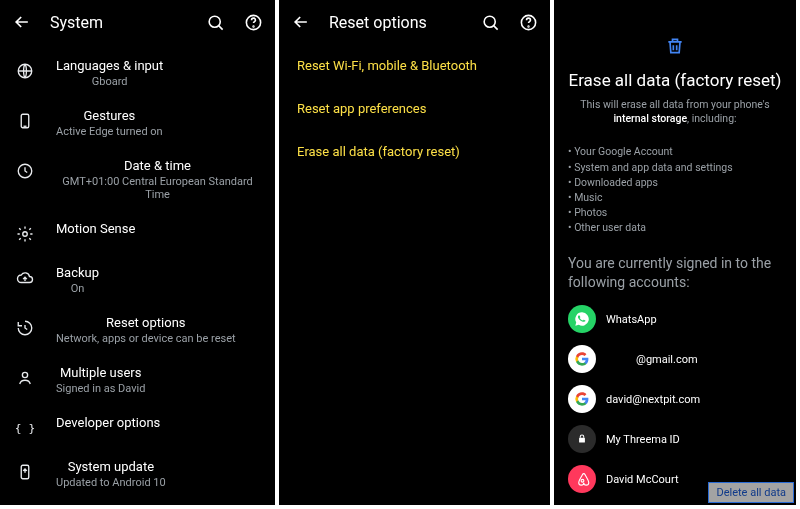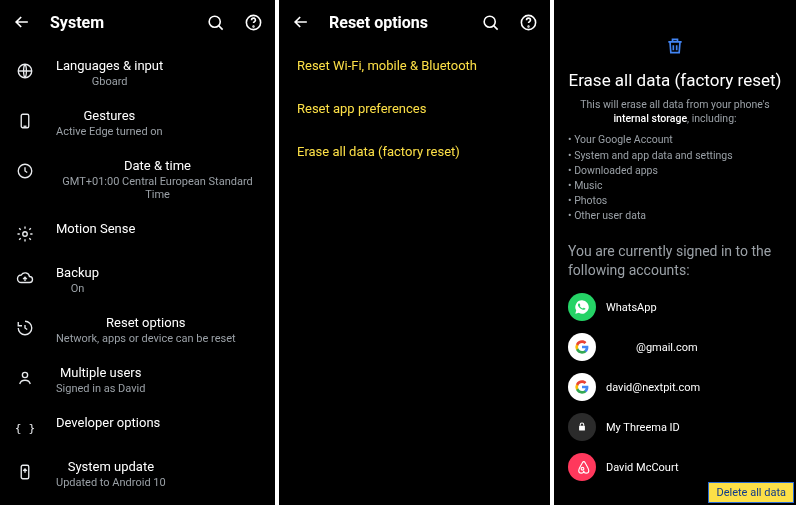--- a/index.html
+++ b/index.html
@@ -33,21 +33,21 @@
   .tb-icon {
     width: 24px;
     height: 24px;
     display: inline-flex;
     align-items: center;
     justify-content: center;
     color: #fff;
   }
   .tb-title {
     font-size: 16px;
-    font-weight: 700;
+    font-weight: 400;
     margin-left: 16px;
     flex: 1;
   }
   .tb-actions { display: flex; gap: 14px; }
 
   
   .list { padding: 4px 0; }
   .row {
     display: flex;
     align-items: flex-start;
@@ -74,38 +74,38 @@
 
   
   .p3-inner { padding: 10px 14px 0 14px; }
   .trash {
     display: flex; justify-content: center; margin: 26px 0 14px 0;
     color: #4285f4;
   }
   .p3-title { font-size: 17px; text-align: center; margin-bottom: 8px; }
   .p3-sub { font-size: 10.5px; color: #9aa0a6; text-align: center; line-height: 1.35; }
   .p3-sub b { color: #fff; font-weight: 500; }
-  .bullets { margin: 6px 0 10px 0; }
+  .bullets { margin: 18px 0 10px 0; }
   .bul { font-size: 10.5px; color: #9aa0a6; line-height: 1.45; }
   .signedin { font-size: 14px; color: #9aa0a6; margin: 18px 0 8px 0; line-height: 1.35; }
   .acct {
     display: flex; align-items: center; gap: 10px;
     padding: 6px 0;
   }
   .av {
     width: 28px; height: 28px; border-radius: 50%;
     display: flex; align-items: center; justify-content: center;
     font-size: 14px; font-weight: bold;
     flex-shrink: 0;
   }
   .acct-lbl { font-size: 11px; color: #fff; }
   .delete-btn {
     position: absolute;
     right: 2px; bottom: 2px;
-    background: #fde047;
+    background: #a3a3a3;
     border: 1px solid #2a6bd4;
     color: #103a8a;
     font-size: 11px;
     padding: 3px 7px;
     cursor: pointer;
     font-family: inherit;
   }
   svg { display: block; }
 </style>
 </head>

